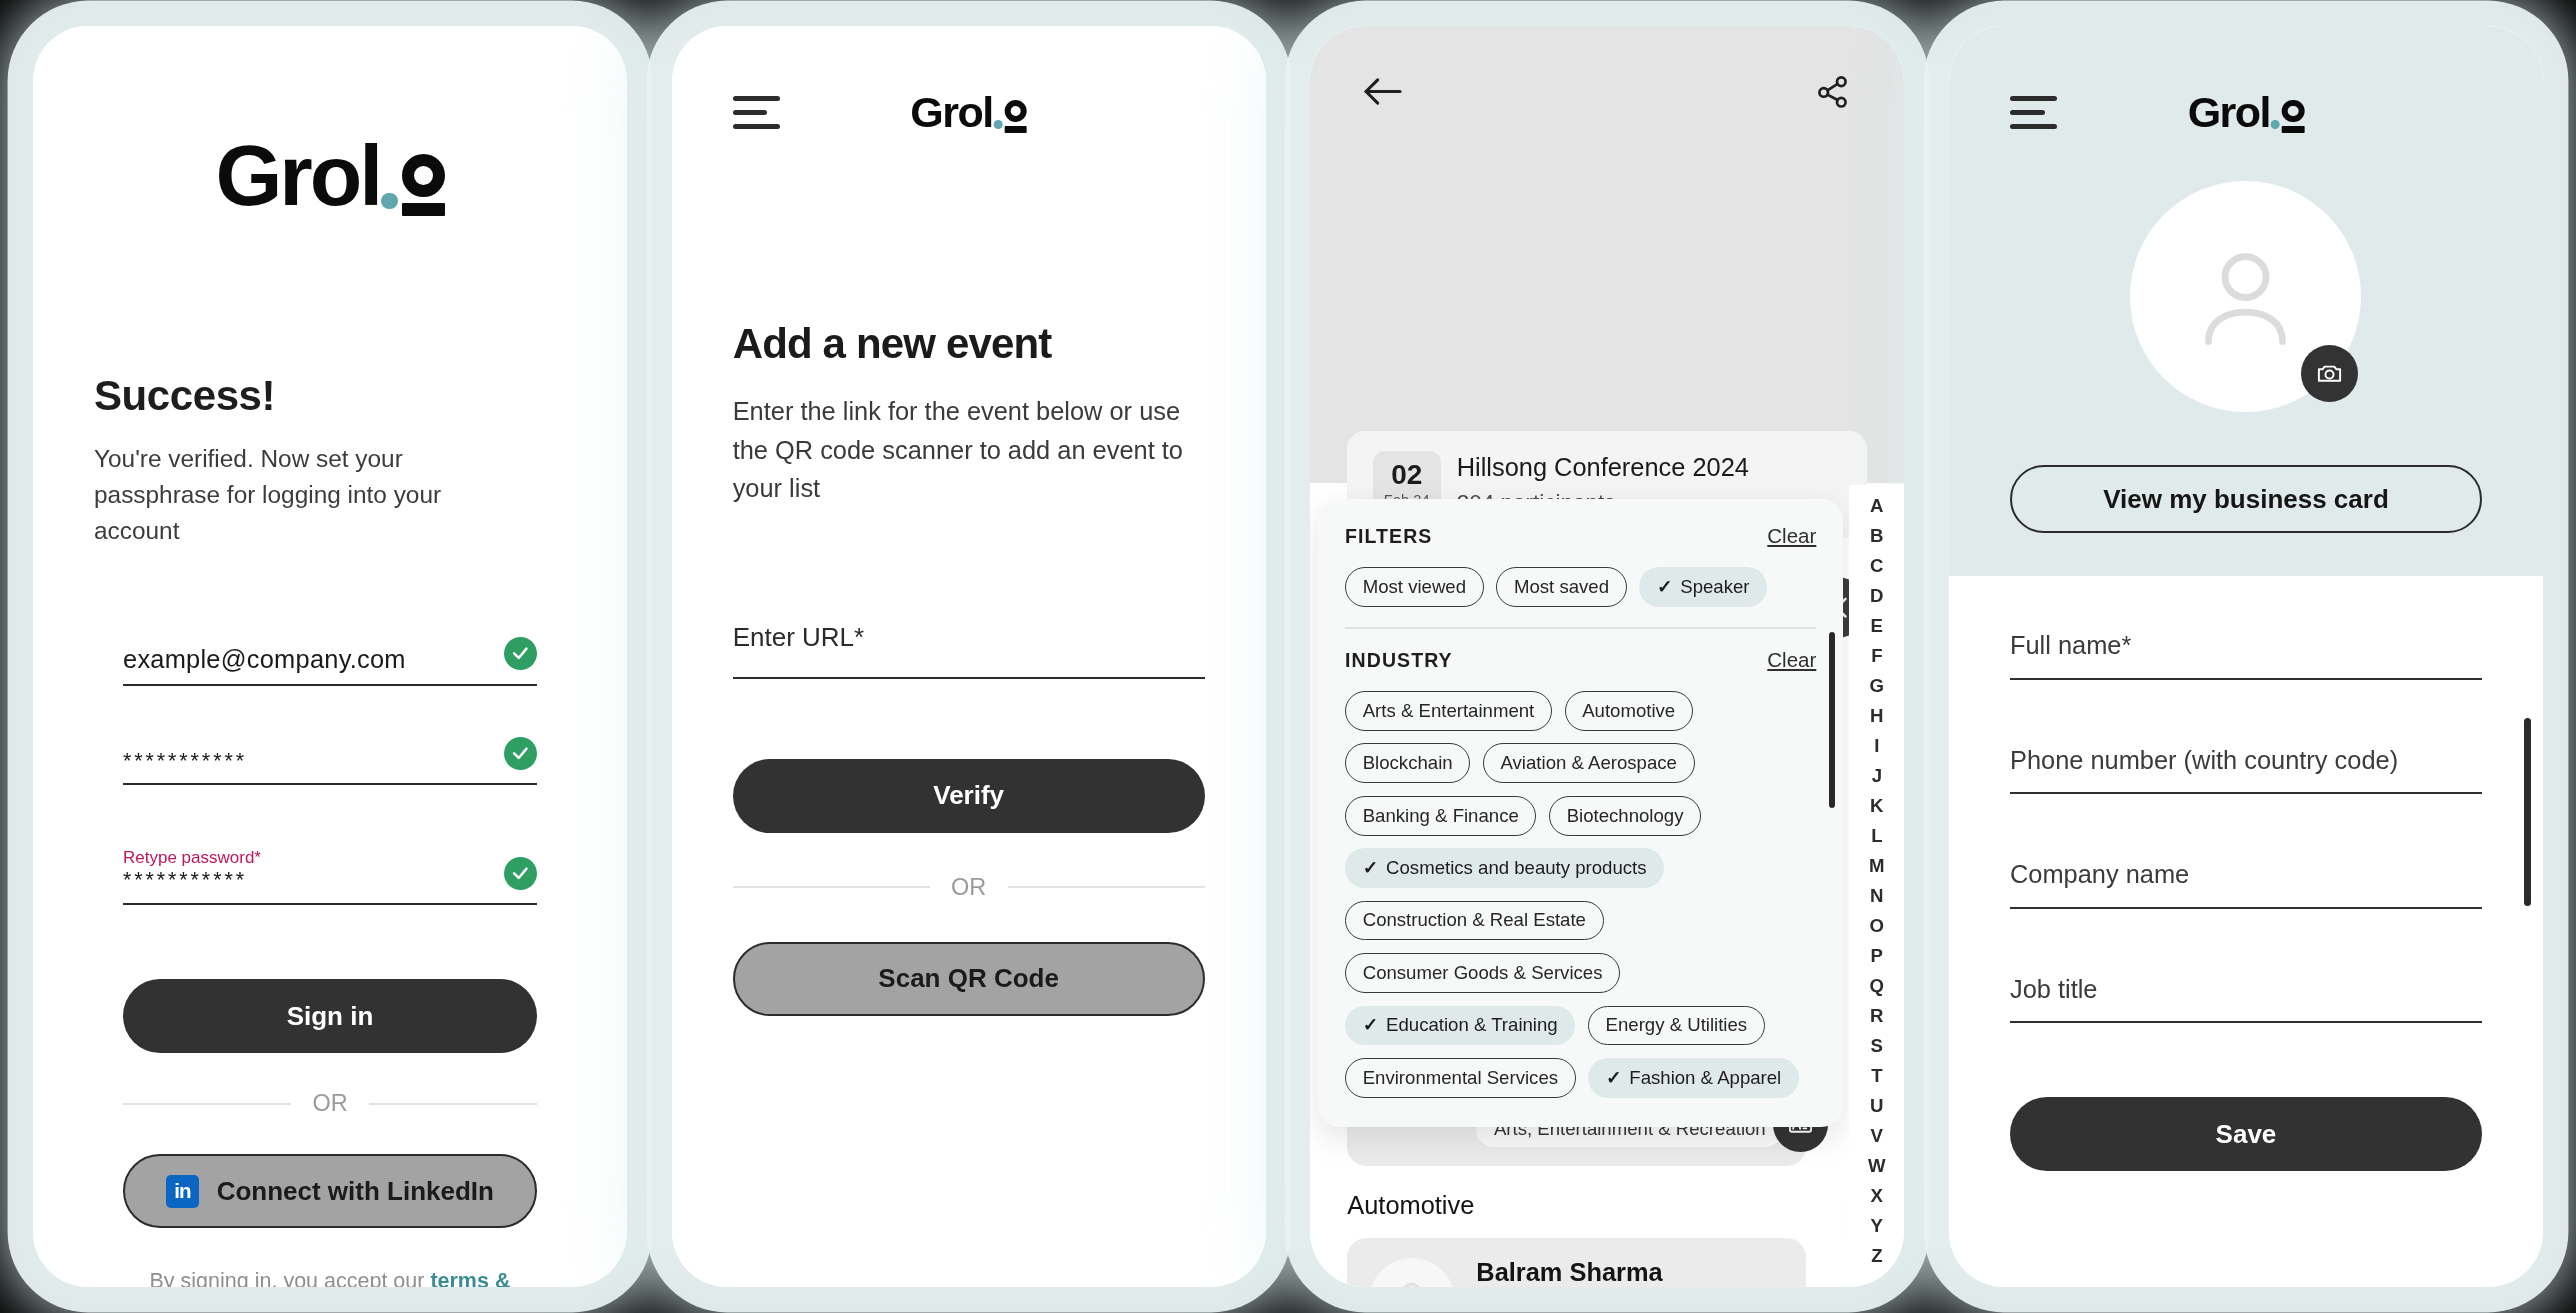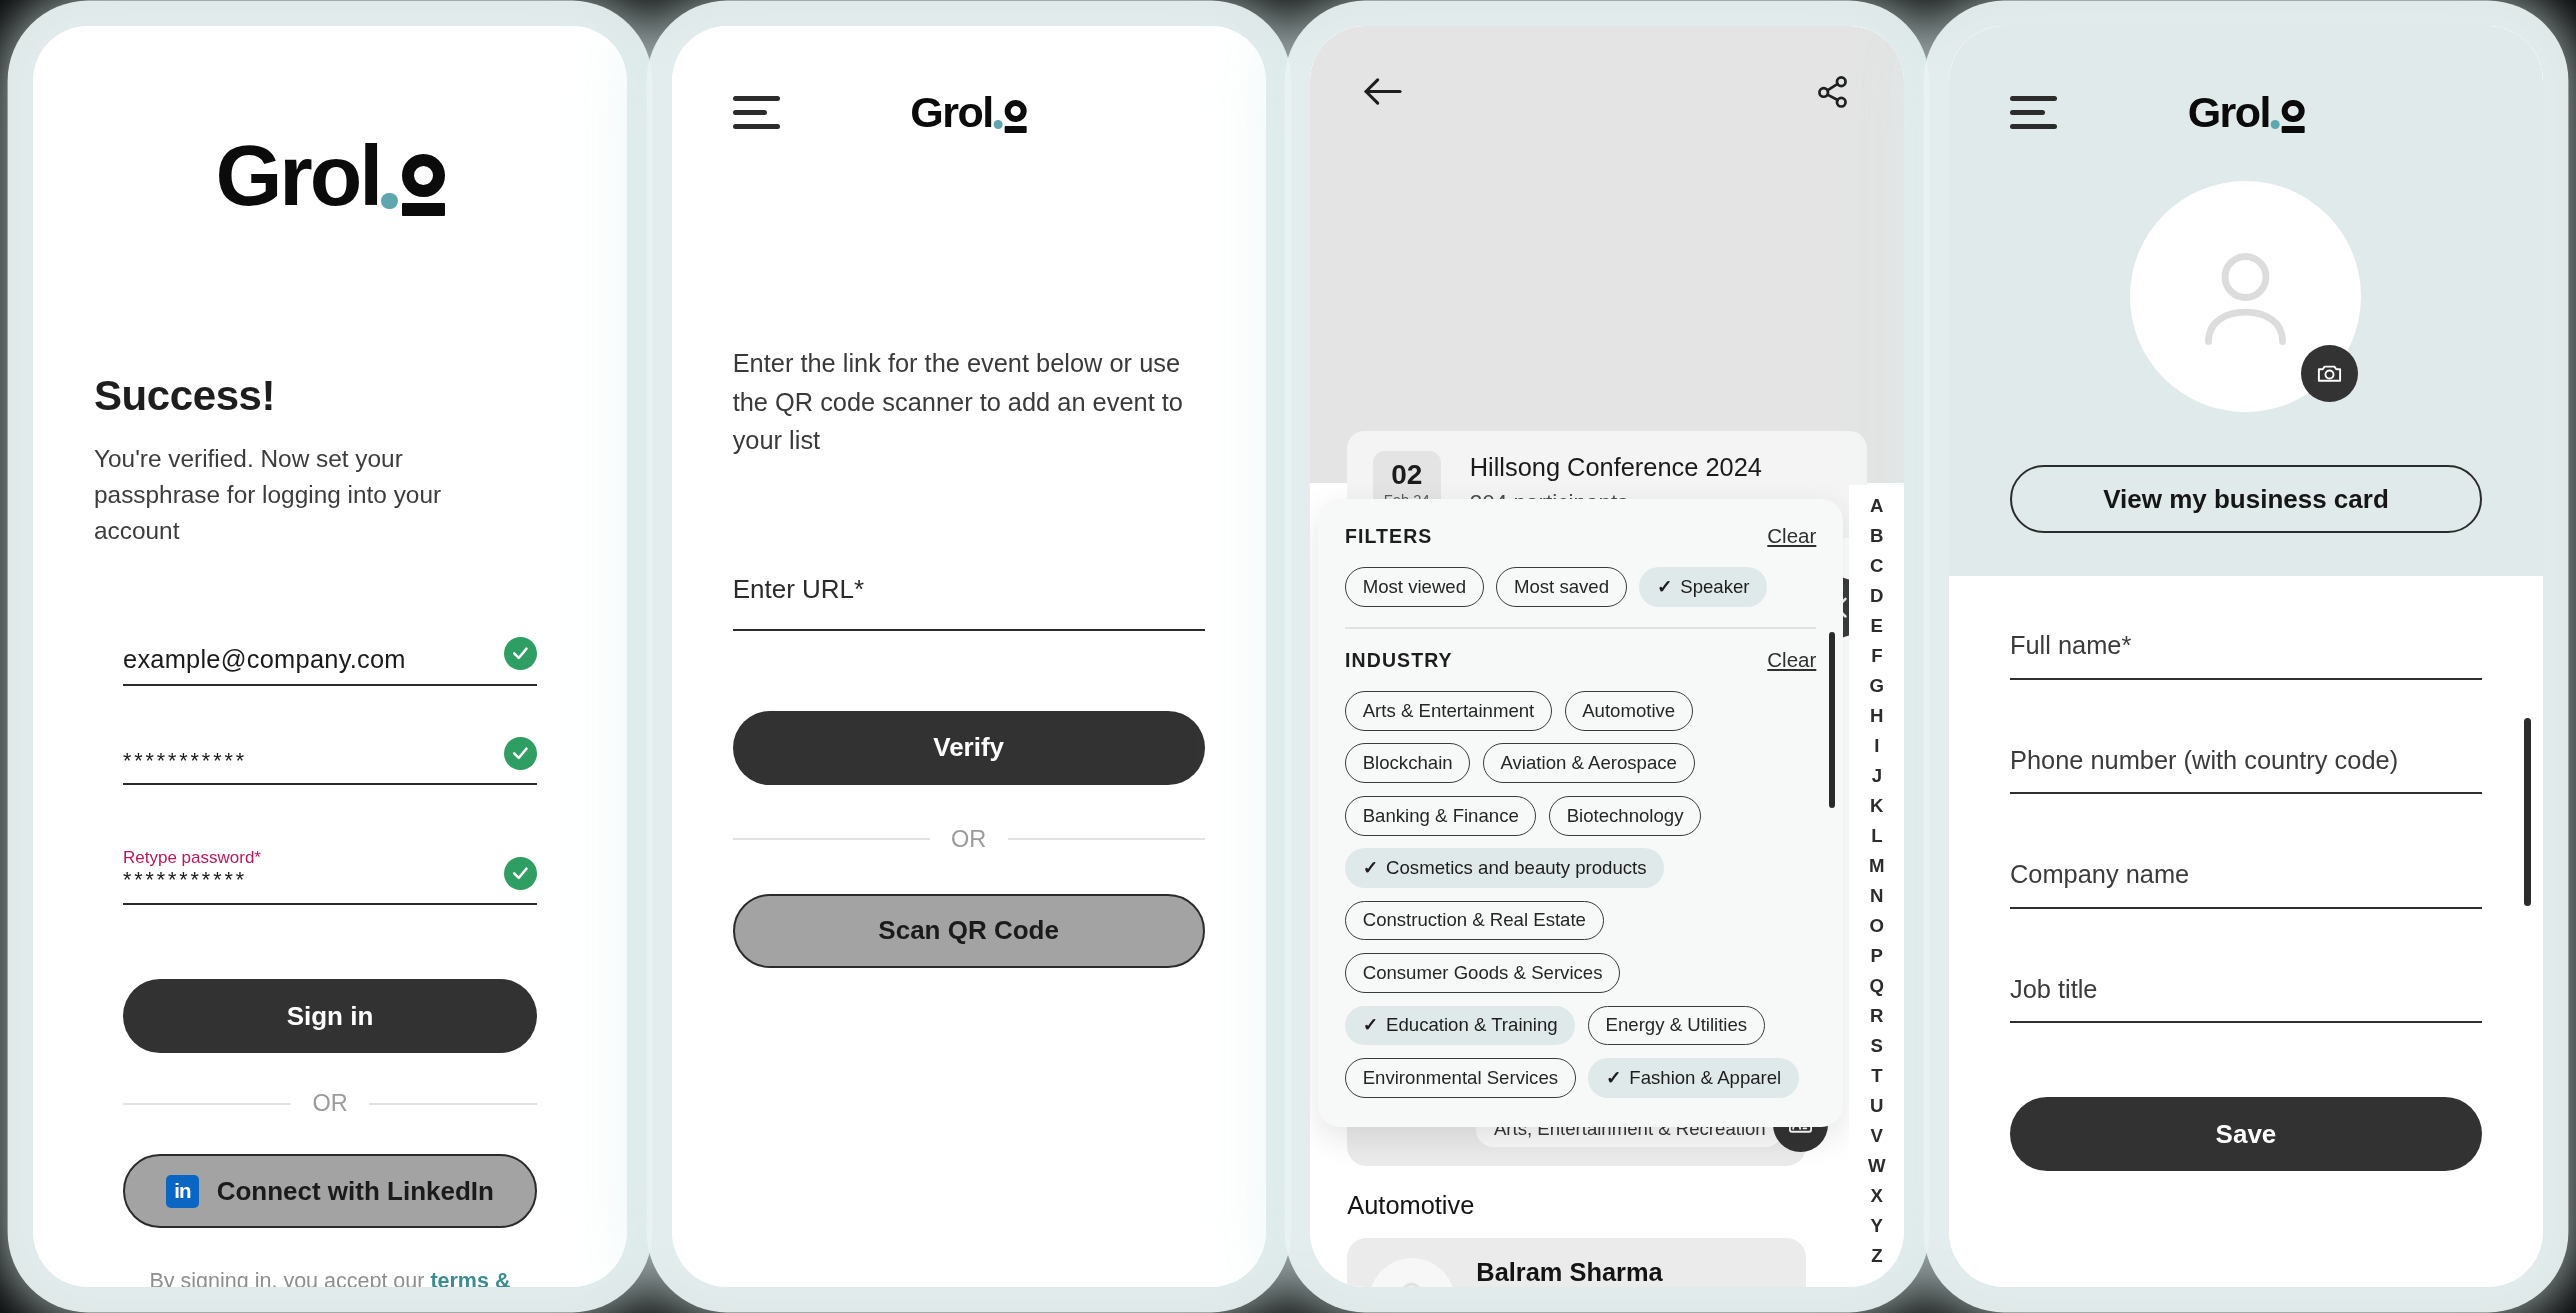--- a/index.html
+++ b/index.html
@@ -163,21 +163,21 @@
 
   
   .s3 { height: 100%; position: relative; background: #ffffff; }
   .s3-hero { height: 457px; background: #e4e4e4; position: relative; }
   .s3-hero-bar { display: flex; align-items: center; justify-content: space-between; padding: 47px 53px 0 53px; }
   .icon-btn { cursor: pointer; display: inline-flex; }
 
   .s3-eventcard {
     position: absolute; left: 37px; right: 37px; bottom: -55px;
     background: #f4f4f4; border-radius: 17.6px;
-    display: flex; align-items: center; gap: 29px; padding: 19.5px 25.4px; margin-top: 8px;
+    display: flex; align-items: center; gap: 16px; padding: 19.5px 25.4px; margin-top: 8px;
   }
   .s3-date {
     width: 68px; height: 68px; background: #e4e4e4; border-radius: 11.7px;
     display: flex; flex-direction: column; align-items: center; justify-content: center;
   }
   .s3-date .d { font-size: 28px; font-weight: 800; color: #1c1c1c; line-height: 1; }
   .s3-date .m { font-size: 14.7px; color: #585858; margin-top: 3.9px; }
   .s3-ev-title { font-size: 25.4px; font-weight: 500; color: #1a1a1a; }
   .s3-ev-meta { font-size: 22.5px; color: #4a4a4a; margin-top: 8.8px; }
 
@@ -369,20 +369,21 @@
           <span class="logo-word">Grol</span>
           <span class="logo-dot"></span>
           <span class="logo-o">
               <span class="ring"></span>
               <span class="bar"></span>
             </span>
         </span>
       </div>
 
       <div class="s2-head">
+        <div class="s2-title">Add a new event</div>
         <div class="s2-sub">Enter the link for the event below or use the QR code scanner to add an event to your list</div>
       </div>
 
       <div class="s2-form">
         <div class="field">
           <span class="flabel">Enter URL*</span>
           <div class="fline"></div>
         </div>
       </div>
 

